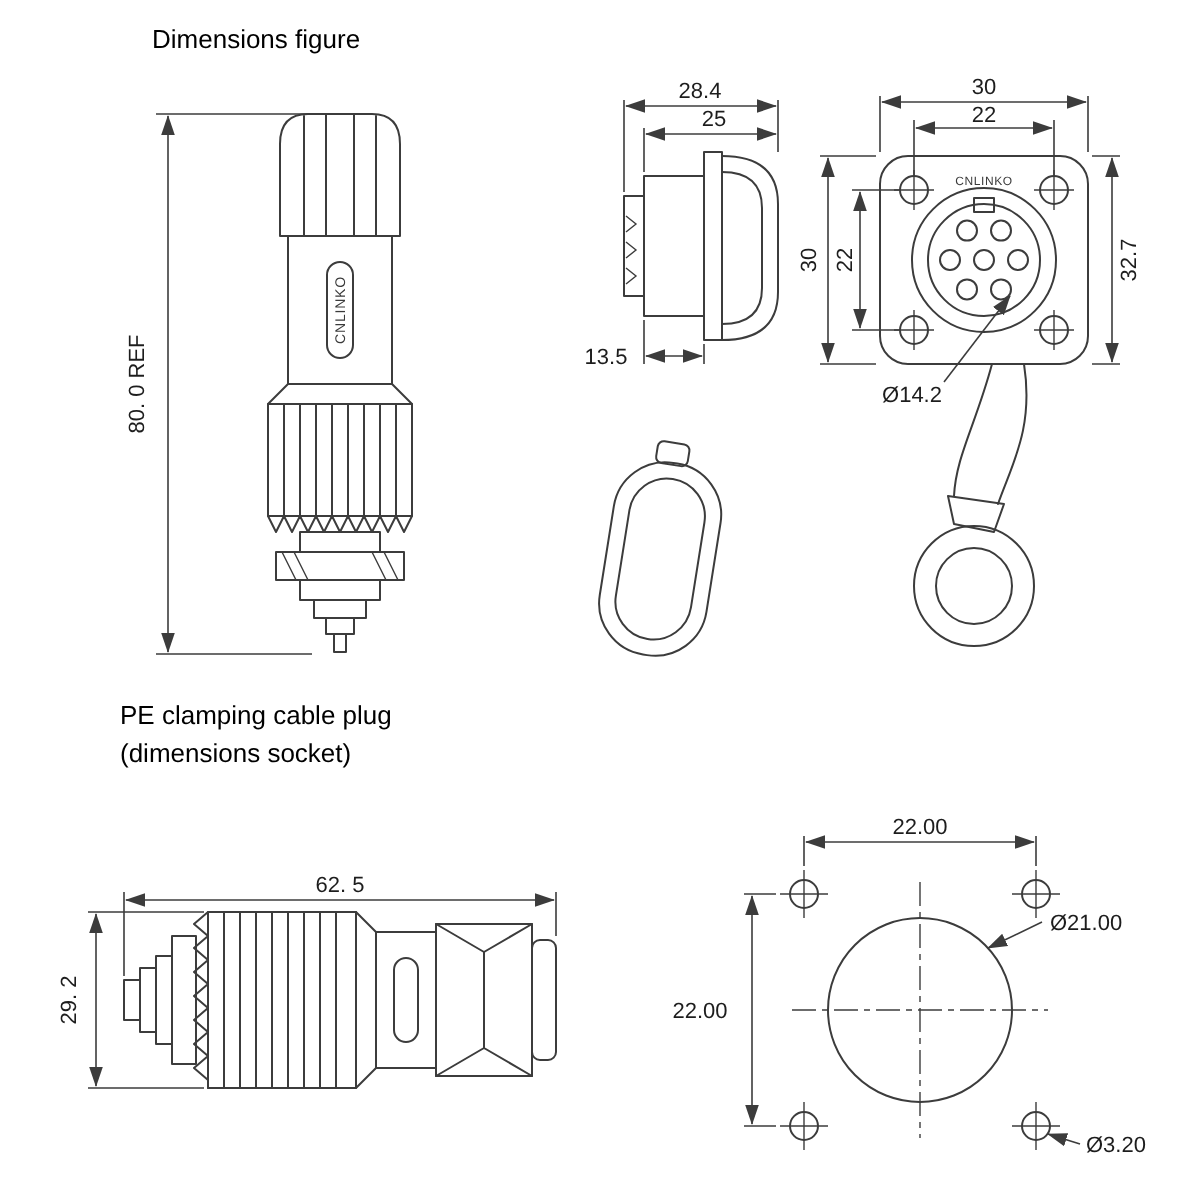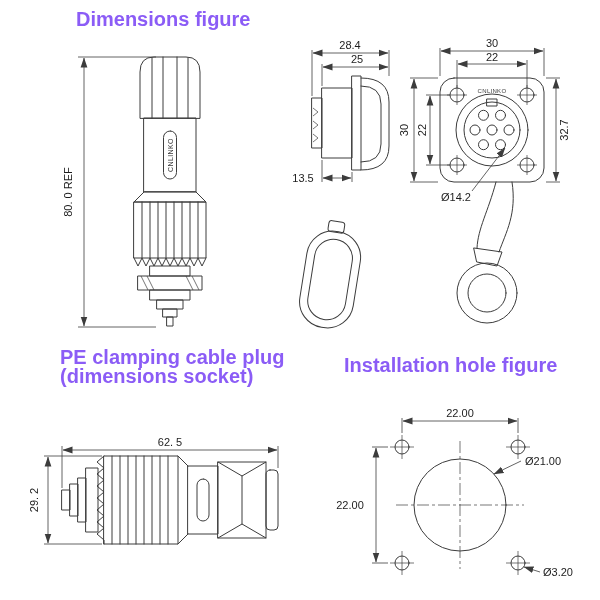--- a/index.html
+++ b/index.html
@@ -1,19 +1,19 @@
 <!DOCTYPE html>
 <html><head>
 <meta charset="utf-8">
 <style>
   html,body { margin:0; padding:0; background:#ffffff; }
   .canvas { position:relative; width:600px; height:600px; background:#ffffff; overflow:hidden;
             font-family:"Liberation Sans",sans-serif; }
   .canvas svg { position:absolute; left:0; top:0; }
-  .title { position:absolute; font-size:20px; color:#8b5cf6; z-index:2; line-height:19px;font-weight:bold; }
+  .title { position:absolute; font-size:13px; color:#000000; z-index:2; line-height:19px; }
   .t1 { left:76px;  top:10px; }
   .t2 { left:288px; top:10px; }
   .t3 { left:60px;  top:348px; }
   .t4 { left:344px; top:356px; }
   
   .s  { fill:none; stroke:#3c3c3c; stroke-width:1;  stroke-linejoin:round; stroke-linecap:round; }
   .d  { fill:none; stroke:#3c3c3c; stroke-width:0.8; }
   .tk { fill:none; stroke:#3c3c3c; stroke-width:0.7; }
   .cl { fill:none; stroke:#3c3c3c; stroke-width:0.7; stroke-dasharray:12 3 3 3; }
   .dt { font-family:"Liberation Sans",sans-serif; font-size:11px; fill:#1d1d1d; }
@@ -23,21 +23,20 @@
 </head>
 <body>
 
 <div class="canvas">
 
   <div class="title t1">Dimensions figure</div>
   <div class="title t3">
     <div>PE clamping cable plug</div>
     <div>(dimensions socket)</div>
   </div>
-  <div class="title t4">Installation hole figure</div>
 
   <svg width="600" height="600" viewBox="0 0 600 600">
     <defs>
       <marker id="arr" viewBox="0 0 10 8" refX="9.5" refY="4" markerWidth="10" markerHeight="8" orient="auto-start-reverse" markerUnits="userSpaceOnUse">
         <path d="M0,0.6 L10,4 L0,7.4 Z" fill="#3c3c3c"></path>
       </marker>
     </defs>
 
     <g>
       <path class="d" d="M156,57 H78 M156,327 H78"></path>

